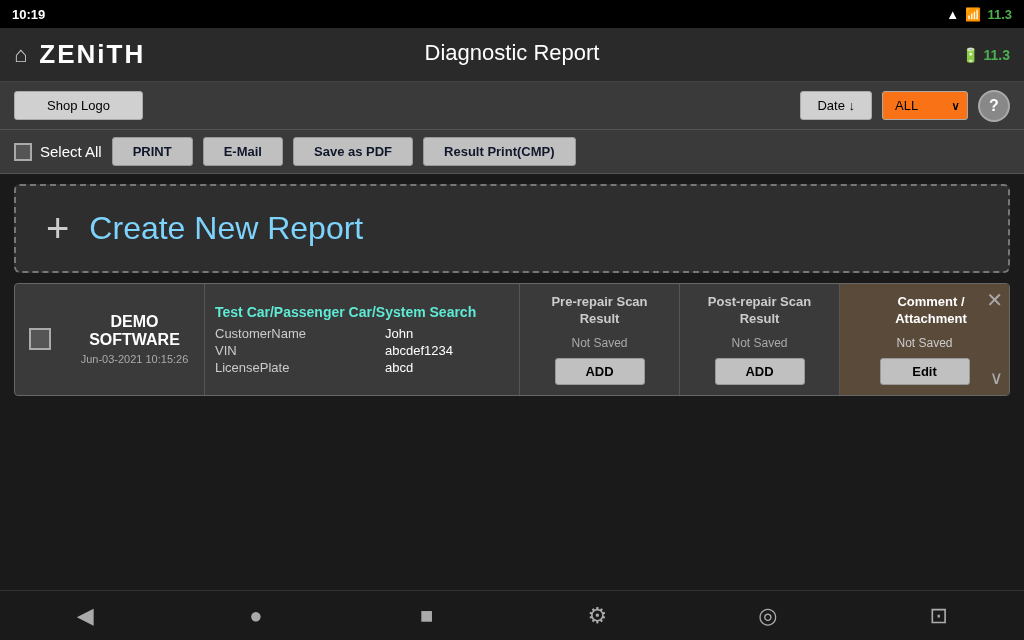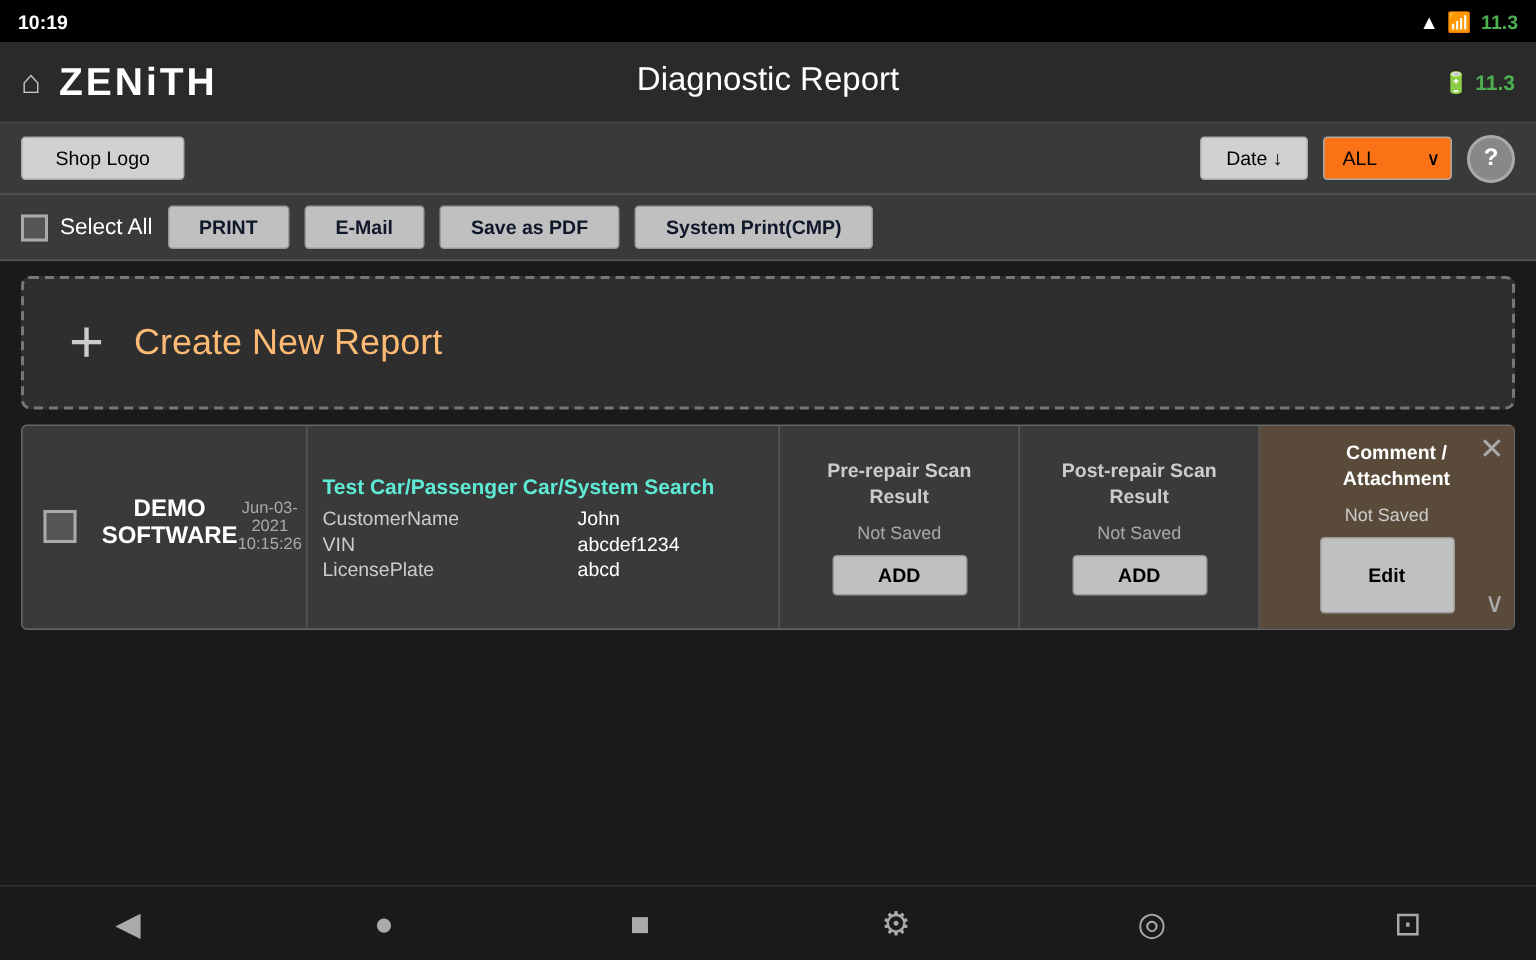--- a/index.html
+++ b/index.html
@@ -88,21 +88,21 @@
       display: flex;
       align-items: center;
       padding: 0 14px;
       gap: 10px;
       border-bottom: 1px solid #555;
     }
     .shop-logo-btn {
       background: #d0d0d0;
       color: #000;
       border: 1px solid #aaa;
-      padding: 6px 22px;
+      padding: 6px 32px;
       font-size: 13px;
       cursor: pointer;
       border-radius: 3px;
     }
     .toolbar-spacer { flex: 1; }
     .date-btn {
       background: #d0d0d0;
       color: #000;
       border: 1px solid #aaa;
       padding: 6px 16px;
@@ -211,22 +211,22 @@
       gap: 20px;
       cursor: pointer;
       background: #2e2e2e;
     }
     .plus-icon {
       font-size: 40px;
       color: #ccc;
       font-weight: 100;
     }
     .create-new-text {
-      font-size: 24px;
-      color: #fdba74;
+      font-size: 32px;
+      color: #7dd3fc;
       font-weight: normal;
     }
 
     
     .report-card {
       background: #3a3a3a;
       border: 1px solid #666;
       border-radius: 4px;
       display: flex;
       align-items: stretch;
@@ -276,21 +276,21 @@
       margin-bottom: 4px;
     }
     .report-date {
       font-size: 11px;
       color: #aaa;
       text-align: center;
     }
     .report-device-col {
       width: 140px;
       display: flex;
-      flex-direction: row;
+      flex-direction: column;
       align-items: center;
       justify-content: center;
       border-right: 1px solid #555;
       padding: 10px;
     }
 
     
     .scan-col {
       width: 160px;
       border-left: 1px solid #555;
@@ -345,21 +345,21 @@
       margin-left: 13px;
     }
     .comment-col-status {
       font-size: 12px;
       color: #ccc;
     }
     .comment-edit-btn {
       background: #c0c0c0;
       color: #000;
       border: 1px solid #999;
-      padding: 17px 20px;
+      padding: 5px 20px;
       font-size: 13px;
       font-weight: bold;
       cursor: pointer;
       border-radius: 3px;
       width: 90px;
     }
 
     
     .close-btn {
       position: absolute;
@@ -452,21 +452,21 @@
 </div>
 
 <div class="action-bar">
   <div class="select-all-container">
     <div class="select-all-checkbox"></div>
     <span class="select-all-label">Select All</span>
   </div>
   <button class="action-btn">PRINT</button>
   <button class="action-btn">E-Mail</button>
   <button class="action-btn">Save as PDF</button>
-  <button class="action-btn">System Print(CMP)</button>
+  <button class="action-btn">Result Print(CMP)</button>
 </div>
 
 <div class="main-content">
 
   <div class="create-new-report">
     <span class="plus-icon">+</span>
     <span class="create-new-text">Create New Report</span>
   </div>
 
   <div class="report-card">

